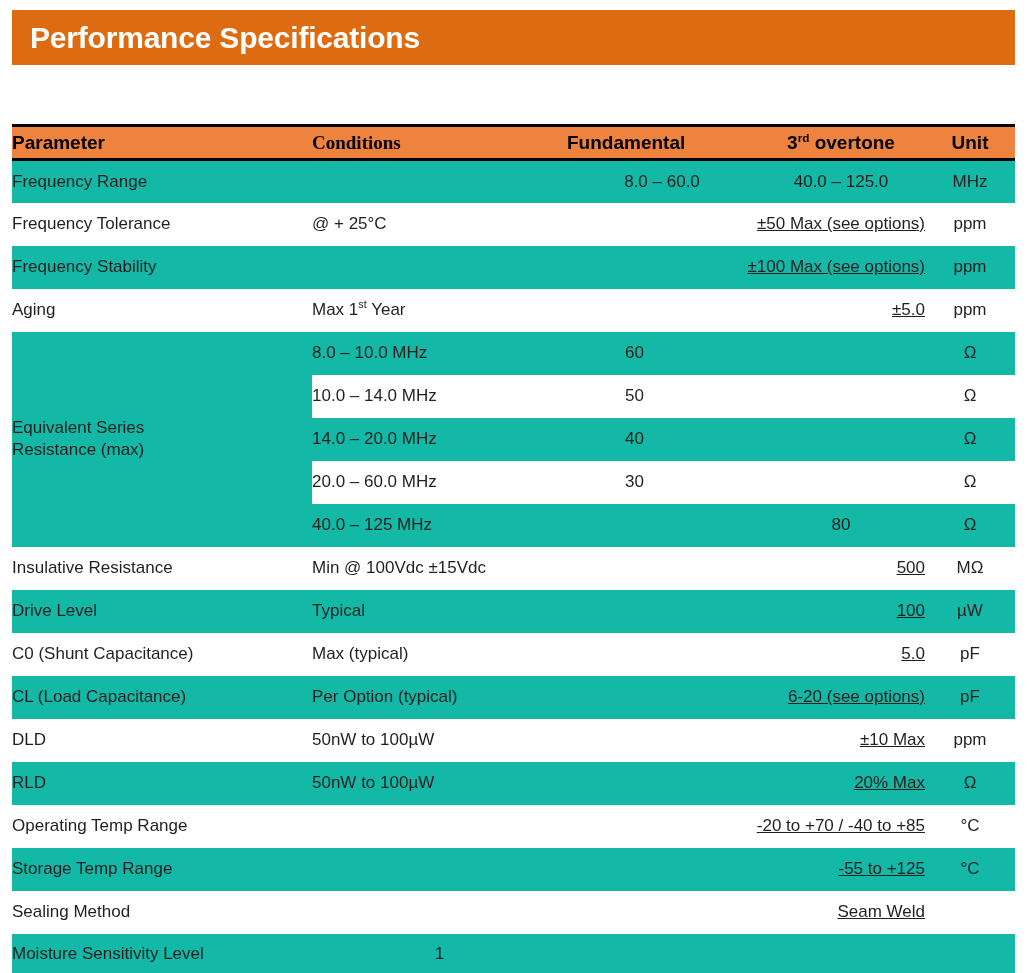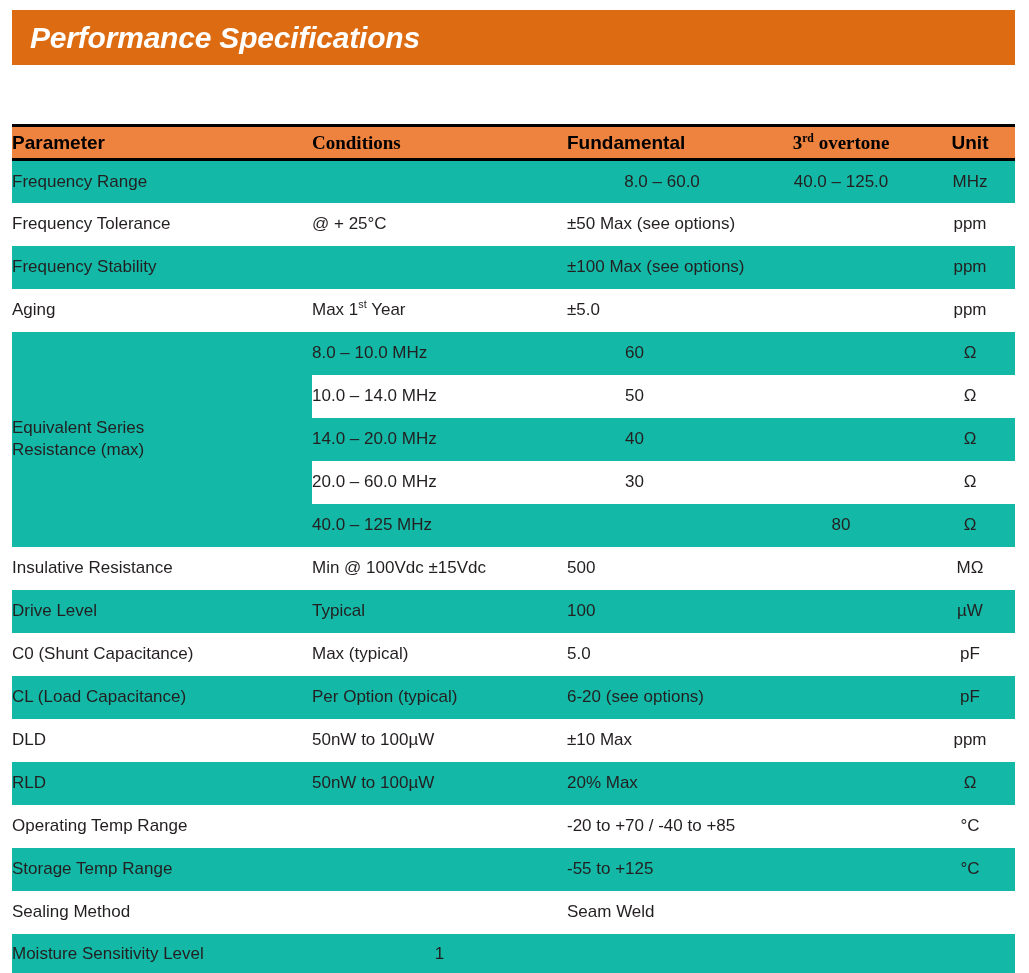--- a/index.html
+++ b/index.html
@@ -27,21 +27,20 @@
     position: absolute;
     left: 12px;
     top: 10px;
     width: 1003px;
     height: 55px;
     background: #DD6B11;
     display: flex;
     align-items: center;
     box-sizing: border-box;
     padding-left: 18px;
-    font-style: italic;
   }
   .title-banner .title-text {
     color: #ffffff;
     font-size: 30px;
     font-weight: bold;
     letter-spacing: -0.2px;
     line-height: 1;
   }
 
   
@@ -70,21 +69,21 @@
     height: 34px;
     padding: 0;
     border: 0;
     vertical-align: middle;
     box-sizing: border-box;
   }
   thead tr { border-bottom: 3px solid #000000; }
   th.h-param { text-align: left;  padding-left: 18px; }
   th.h-cond  { text-align: left;  padding-left: 16px; font-family: Liberation Serif, serif; }
   th.h-fund  { text-align: left; }
-  th.h-over  { text-align: center; font-family: Liberation Serif, serif; }
+  th.h-over  { text-align: center; }
   th.h-unit  { text-align: center; }
   th sup { font-size: 0.62em; vertical-align: super; line-height: 0; }
 
   
   .spec-table tbody td {
     font-size: 17px;
     color: #231f20;
     padding: 0;
     border: 0;
     height: 43px;
@@ -105,21 +104,21 @@
     text-align: left;
     white-space: nowrap;
   }
   td.td-cond.center { text-align: center; padding-left: 0; }
   td.td-fund  { text-align: center; }
   td.td-fund.leftnum { text-align: left; padding-left: 58px; }
   td.td-over  { text-align: center; }
   td.td-unit  { text-align: center; }
 
   
-  td.td-span2 { text-align: left; }
+  td.td-span2 { text-align: right; text-decoration: underline; }
 
   
   td.esr-param {
     background: #E6E6E6;
     padding-left: 52px;
     text-align: left;
     vertical-align: middle;
     line-height: 1.32;
     white-space: nowrap;
   }

